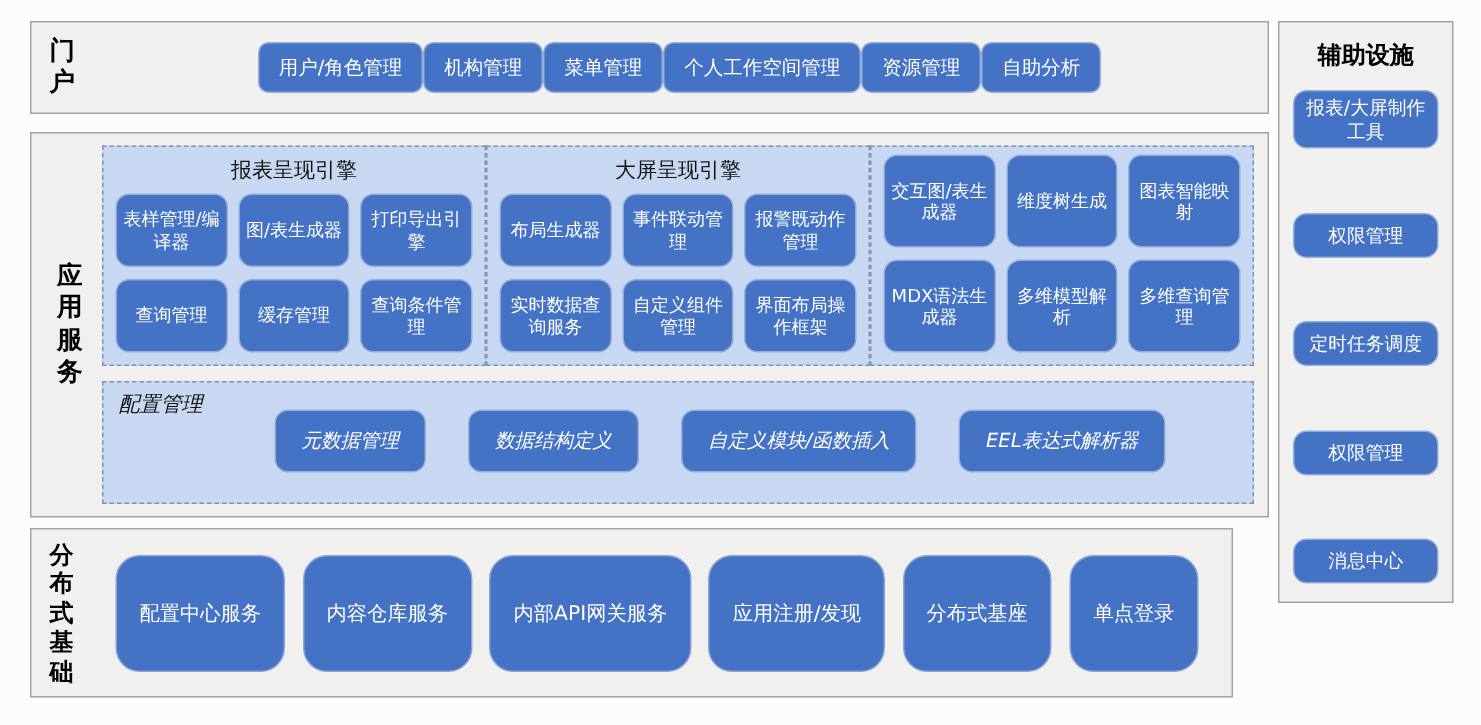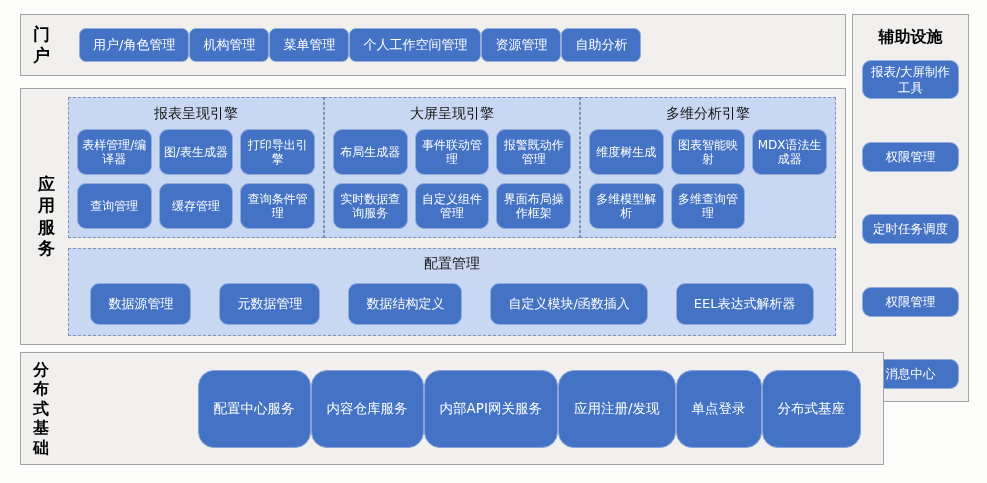--- a/index.html
+++ b/index.html
@@ -22,53 +22,53 @@
 
   
   .node {
     background:#4472c4; color:#fff; border:1.5px solid #94acda;
     display:flex; align-items:center; justify-content:center;
     text-align:center; cursor:default;
   }
 
   
   .portal { left:20px; top:14px; width:826px; height:62px; display:flex; align-items:center; padding:0 28px 0 12px; }
-  .portal .btn-row { flex:1; display:flex; justify-content:flex-start; margin-left:26px; align-items:center; }
+  .portal .btn-row { flex:1; display:flex; justify-content:center; margin-left:36px; align-items:center; }
   .portal .node { height:34px; padding:0 13px; font-size:13px; border-radius:7px; white-space:nowrap; }
 
   
   .app { left:20px; top:88px; width:826px; height:257px; display:flex; padding:8px 9px; }
   .app .vlabel { align-self:center; margin:0 10px 0 8px; }
   .app-content { flex:1; display:flex; flex-direction:column; gap:10px; }
   .engines { display:flex; gap:0; height:147px; }
   .engine {
     flex:1; background:#c9d8f2; border:1.5px dashed #7e92b8;
     padding:5px 8px 8px; display:flex; flex-direction:column;
   }
   .engine-title { text-align:center; font-size:14px; color:#141414; margin:2px 0 6px; }
   .engine-grid { flex:1; display:grid; grid-template-columns:repeat(3,1fr); gap:8px 7px; }
   .engine-grid .node { font-size:12px; line-height:1.2; border-radius:9px; padding:2px 3px; }
 
   .config {
     flex:1; background:#c9d8f2; border:1.5px dashed #7e92b8;
-    padding:4px 10px 10px; display:flex; flex-direction:column;
+    padding:4px 10px 10px; display:flex; flex-direction:row;font-style:italic;
   }
   .config-row { flex:1; display:flex; justify-content:center; align-items:center; gap:28px; margin-top:4px; }
   .config-row .node { height:42px; padding:0 17px; font-size:13px; border-radius:9px; white-space:nowrap; }
 
   
   .aux { left:852px; top:14px; width:117px; height:388px; display:flex; flex-direction:column; align-items:center; padding:8px 8px 12px; }
   .aux-title { font-weight:bold; font-size:16px; color:#000; margin:4px 0 12px; }
   .aux-col { flex:1; display:flex; flex-direction:column; justify-content:space-between; align-items:center; width:100%; }
   .aux .node { width:97px; min-height:30px; font-size:12.5px; line-height:1.25; border-radius:9px; padding:3px 4px; }
 
   
-  .dist { left:20px; top:352px; width:864px; height:113px; display:flex; align-items:center; padding:0 22px 0 12px; }
+  .dist { left:20px; top:352px; width:802px; height:113px; display:flex; align-items:center; padding:0 22px 0 12px; }
   .dist .vlabel { font-size:16px; line-height:1.22; }
-  .dist-row { flex:1; display:flex; justify-content:flex-end; align-items:center; margin-left:24px; }
+  .dist-row { flex:1; display:flex; justify-content:space-between; align-items:center; margin-left:24px; }
   .dist .node { height:78px; border-radius:16px; font-size:13.5px; padding:0 15px; white-space:nowrap; border:1.5px solid #87a3d8; }
 </style>
 </head>
 <body>
 
 <div class="canvas">
 
   <section class="panel portal">
     <div class="vlabel">门户</div>
     <div class="btn-row">
@@ -104,35 +104,34 @@
             <div class="node">布局生成器</div>
             <div class="node">事件联动管理</div>
             <div class="node">报警既动作管理</div>
             <div class="node">实时数据查询服务</div>
             <div class="node">自定义组件管理</div>
             <div class="node">界面布局操作框架</div>
           </div>
         </div>
 
         <div class="engine">
-          <div class="engine-title">多维分析引擎</div>
           <div class="engine-grid">
+            <div class="node">交互图/表生成器</div>
             <div class="node">维度树生成</div>
             <div class="node">图表智能映射</div>
             <div class="node">MDX语法生成器</div>
             <div class="node">多维模型解析</div>
             <div class="node">多维查询管理</div>
           </div>
         </div>
       </div>
 
       <div class="config">
         <div class="engine-title">配置管理</div>
         <div class="config-row">
-          <div class="node">数据源管理</div>
           <div class="node">元数据管理</div>
           <div class="node">数据结构定义</div>
           <div class="node">自定义模块/函数插入</div>
           <div class="node">EEL表达式解析器</div>
         </div>
       </div>
     </div>
   </section>
 
   <aside class="panel aux">
@@ -146,18 +145,18 @@
     </div>
   </aside>
 
   <section class="panel dist">
     <div class="vlabel">分布式基础</div>
     <div class="dist-row">
       <div class="node">配置中心服务</div>
       <div class="node">内容仓库服务</div>
       <div class="node">内部API网关服务</div>
       <div class="node">应用注册/发现</div>
+      <div class="node">分布式基座</div>
       <div class="node">单点登录</div>
-      <div class="node">分布式基座</div>
     </div>
   </section>
 
 </div>
 
 </body></html>

